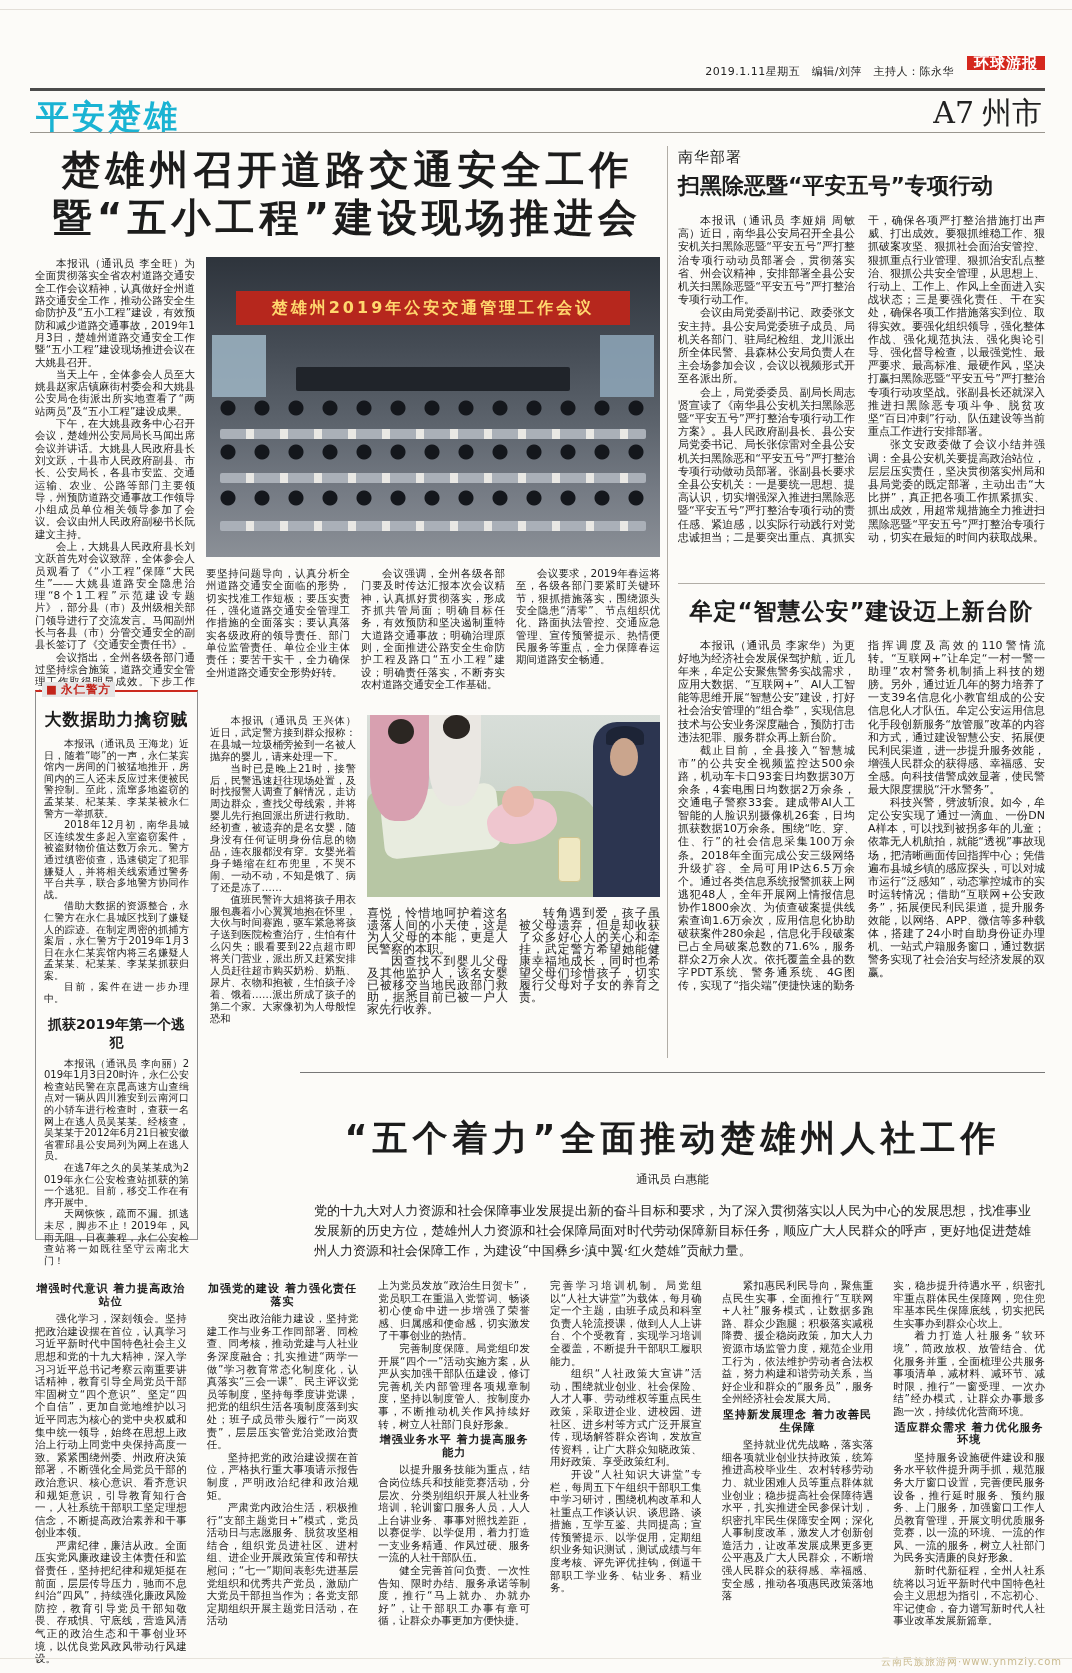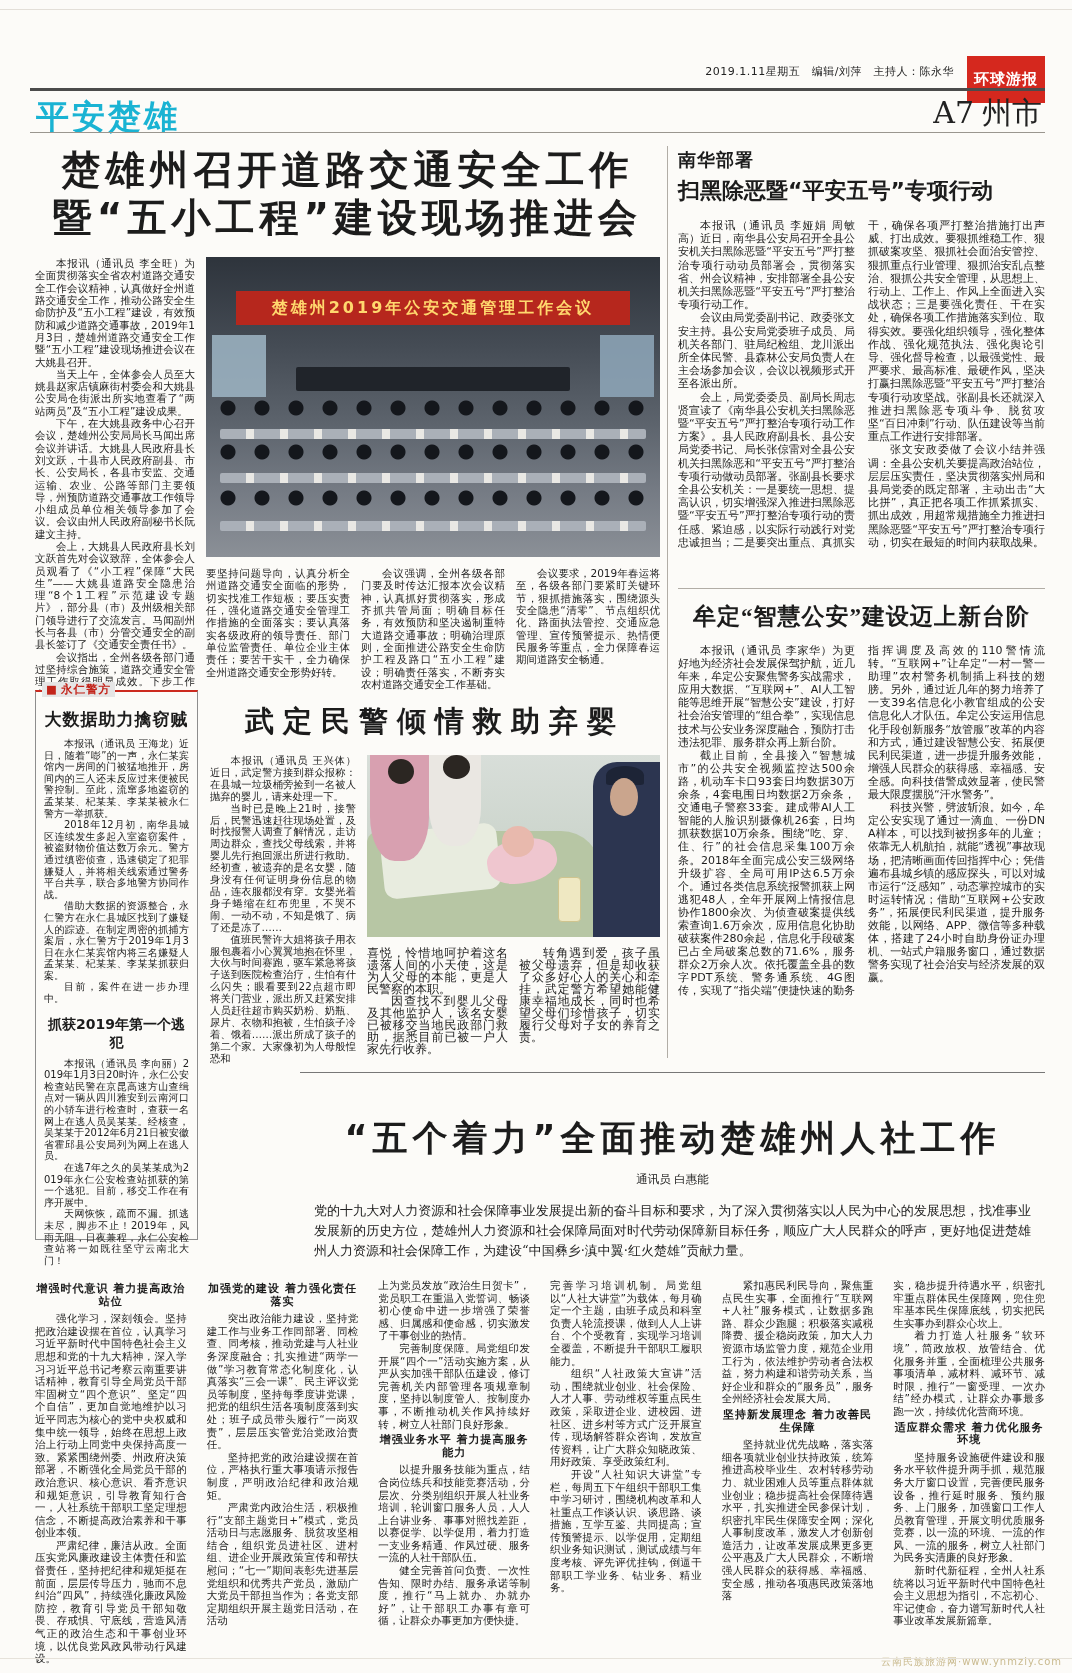--- a/index.html
+++ b/index.html
@@ -3,21 +3,21 @@
 <meta charset="utf-8">
 <style>
   html,body{margin:0;padding:0;background:#d9d6d0;}
   .page{position:relative;width:1072px;height:1673px;margin:0 auto;background:#fcfbf8;
         font-family:"DejaVu Sans",sans-serif;color:#1c1c1c;overflow:hidden;}
   .edge-top{position:absolute;top:9px;left:0;right:0;border-top:1px solid #e3dfd8;}
   .edge-bottom{position:absolute;bottom:14px;left:0;right:0;border-top:1px solid #e6e2da;}
 
   
   .dateline{position:absolute;top:64px;right:118px;font-size:11px;color:#222;letter-spacing:.5px;}
-  .badge{position:absolute;top:56px;right:27px;width:78px;height:47px;background:#d5281e;color:#fff;
+  .badge{position:absolute;top:56px;right:27px;width:78px;height:14px;background:#d5281e;color:#fff;
          display:flex;align-items:center;justify-content:center;font-size:15px;font-weight:bold;letter-spacing:1px;}
   .rule-heavy{position:absolute;top:88px;left:30px;right:27px;height:3px;background:#4b4b4b;}
   .brand{position:absolute;top:95px;left:36px;font-size:33px;font-weight:bold;color:#1ab3d3;letter-spacing:3px;}
   .pageno{position:absolute;top:93px;right:30px;font-family:"DejaVu Serif",serif;font-size:30px;color:#222;}
   .pageno .sec{margin-left:8px;}
   .rule-light{position:absolute;top:132px;left:30px;right:27px;height:1px;background:#9a968f;}
 
   
   .art-body{text-align:justify;word-break:break-all;}
   .art-body p{margin:0;}
@@ -45,25 +45,25 @@
            background-image:radial-gradient(circle at 12px 9px,#14171c 7px,rgba(0,0,0,0) 8px);
            background-size:34px 26px;background-repeat:repeat-x;}
   .ph1-table{position:absolute;left:14px;right:14px;height:10px;border-radius:2px;
              background:repeating-linear-gradient(90deg,#aab0b8 0 26px,#e9e8e4 26px 34px);}
 
   
   .vrule{position:absolute;left:667px;top:146px;width:1px;height:912px;background:#b1ada6;}
 
   
   .rail{position:absolute;left:678px;top:148px;width:367px;}
-  .nh-kicker{font-size:18px;font-weight:700;letter-spacing:1px;}
+  .nh-kicker{font-size:15px;font-weight:400;letter-spacing:1px;}
   .nh-head{font-size:22px;font-weight:800;margin-top:4px;}
   .nh-flow{margin-top:13px;column-count:2;column-gap:13px;font-size:11px;line-height:13.2px;height:355px;overflow:hidden;}
   .rail-rule{border-top:1px solid #b1ada6;margin:14px 0 12px;}
-  .md-head{text-align:center;font-size:23px;font-weight:800;letter-spacing:1px;margin:8px 0 12px;font-family:Liberation Serif, serif;}
+  .md-head{text-align:center;font-size:23px;font-weight:800;letter-spacing:1px;margin:8px 0 12px;}
   .md-flow{column-count:2;column-gap:13px;font-size:11px;line-height:13.1px;height:378px;overflow:hidden;}
 
   
   .yr-box{position:absolute;left:35px;top:690px;width:163px;height:550px;border:1px solid #8d8d8d;
           border-top:2px solid #cc2a1f;box-sizing:border-box;padding:12px 8px 8px;background:#fcfbf8;}
   .yr-label{position:absolute;top:-10px;left:6px;background:#e5e5e5;color:#c3241a;font-size:11.5px;
             font-weight:bold;padding:0 4px;letter-spacing:1px;}
   .yr-label .sq{color:#c3241a;margin-right:3px;}
   .yr-h1{text-align:center;font-size:17px;font-weight:800;letter-spacing:1px;margin:4px 0 7px;}
   .yr-h2{text-align:center;font-size:14px;font-weight:800;margin:11px 0 6px;}
@@ -190,21 +190,20 @@
       </div>
     <div class="yr-h2">抓获2019年第一个逃犯</div>
     <div class="yr-body art-body">
         <p class="para">本报讯（通讯员 李向丽）2019年1月3日20时许，永仁公安检查站民警在京昆高速方山查缉点对一辆从四川雅安到云南河口的小轿车进行检查时，查获一名网上在逃人员吴某某。经核查，吴某某于2012年6月21日被安徽省霍邱县公安局列为网上在逃人员。</p>
         <p class="para">在逃7年之久的吴某某成为2019年永仁公安检查站抓获的第一个逃犯。目前，移交工作在有序开展中。</p>
         <p class="para">天网恢恢，疏而不漏。抓逃未尽，脚步不止！2019年，风雨无阻，日夜兼程，永仁公安检查站将一如既往坚守云南北大门！</p>
       </div>
   </section>
 
   <section class="wd">
-    <div class="wd-head">武定民警倾情救助弃婴</div>
     <div class="wd-cols">
       <div class="wd-col1 art-body">
           <p class="para">本报讯（通讯员 王兴体）近日，武定警方接到群众报称：在县城一垃圾桶旁捡到一名被人抛弃的婴儿，请来处理一下。</p>
           <p class="para">当时已是晚上21时，接警后，民警迅速赶往现场处置，及时找报警人调查了解情况，走访周边群众，查找父母线索，并将婴儿先行抱回派出所进行救助。经初查，被遗弃的是名女婴，随身没有任何证明身份信息的物品，连衣服都没有穿。女婴光着身子蜷缩在红布兜里，不哭不闹、一动不动，不知是饿了、病了还是冻了……</p>
           <p class="para">值班民警许大姐将孩子用衣服包裹着小心翼翼地抱在怀里，大伙与时间赛跑，驱车紧急将孩子送到医院检查治疗，生怕有什么闪失；眼看要到22点超市即将关门营业，派出所又赶紧安排人员赶往超市购买奶粉、奶瓶、尿片、衣物和抱被，生怕孩子冷着、饿着……派出所成了孩子的第二个家。大家像初为人母般惶恐和</p>
         </div>
       <div class="wd-right">
         <div class="photo2">
           <div class="ph2-bed"></div>
           <div class="ph2-sheet"></div>

